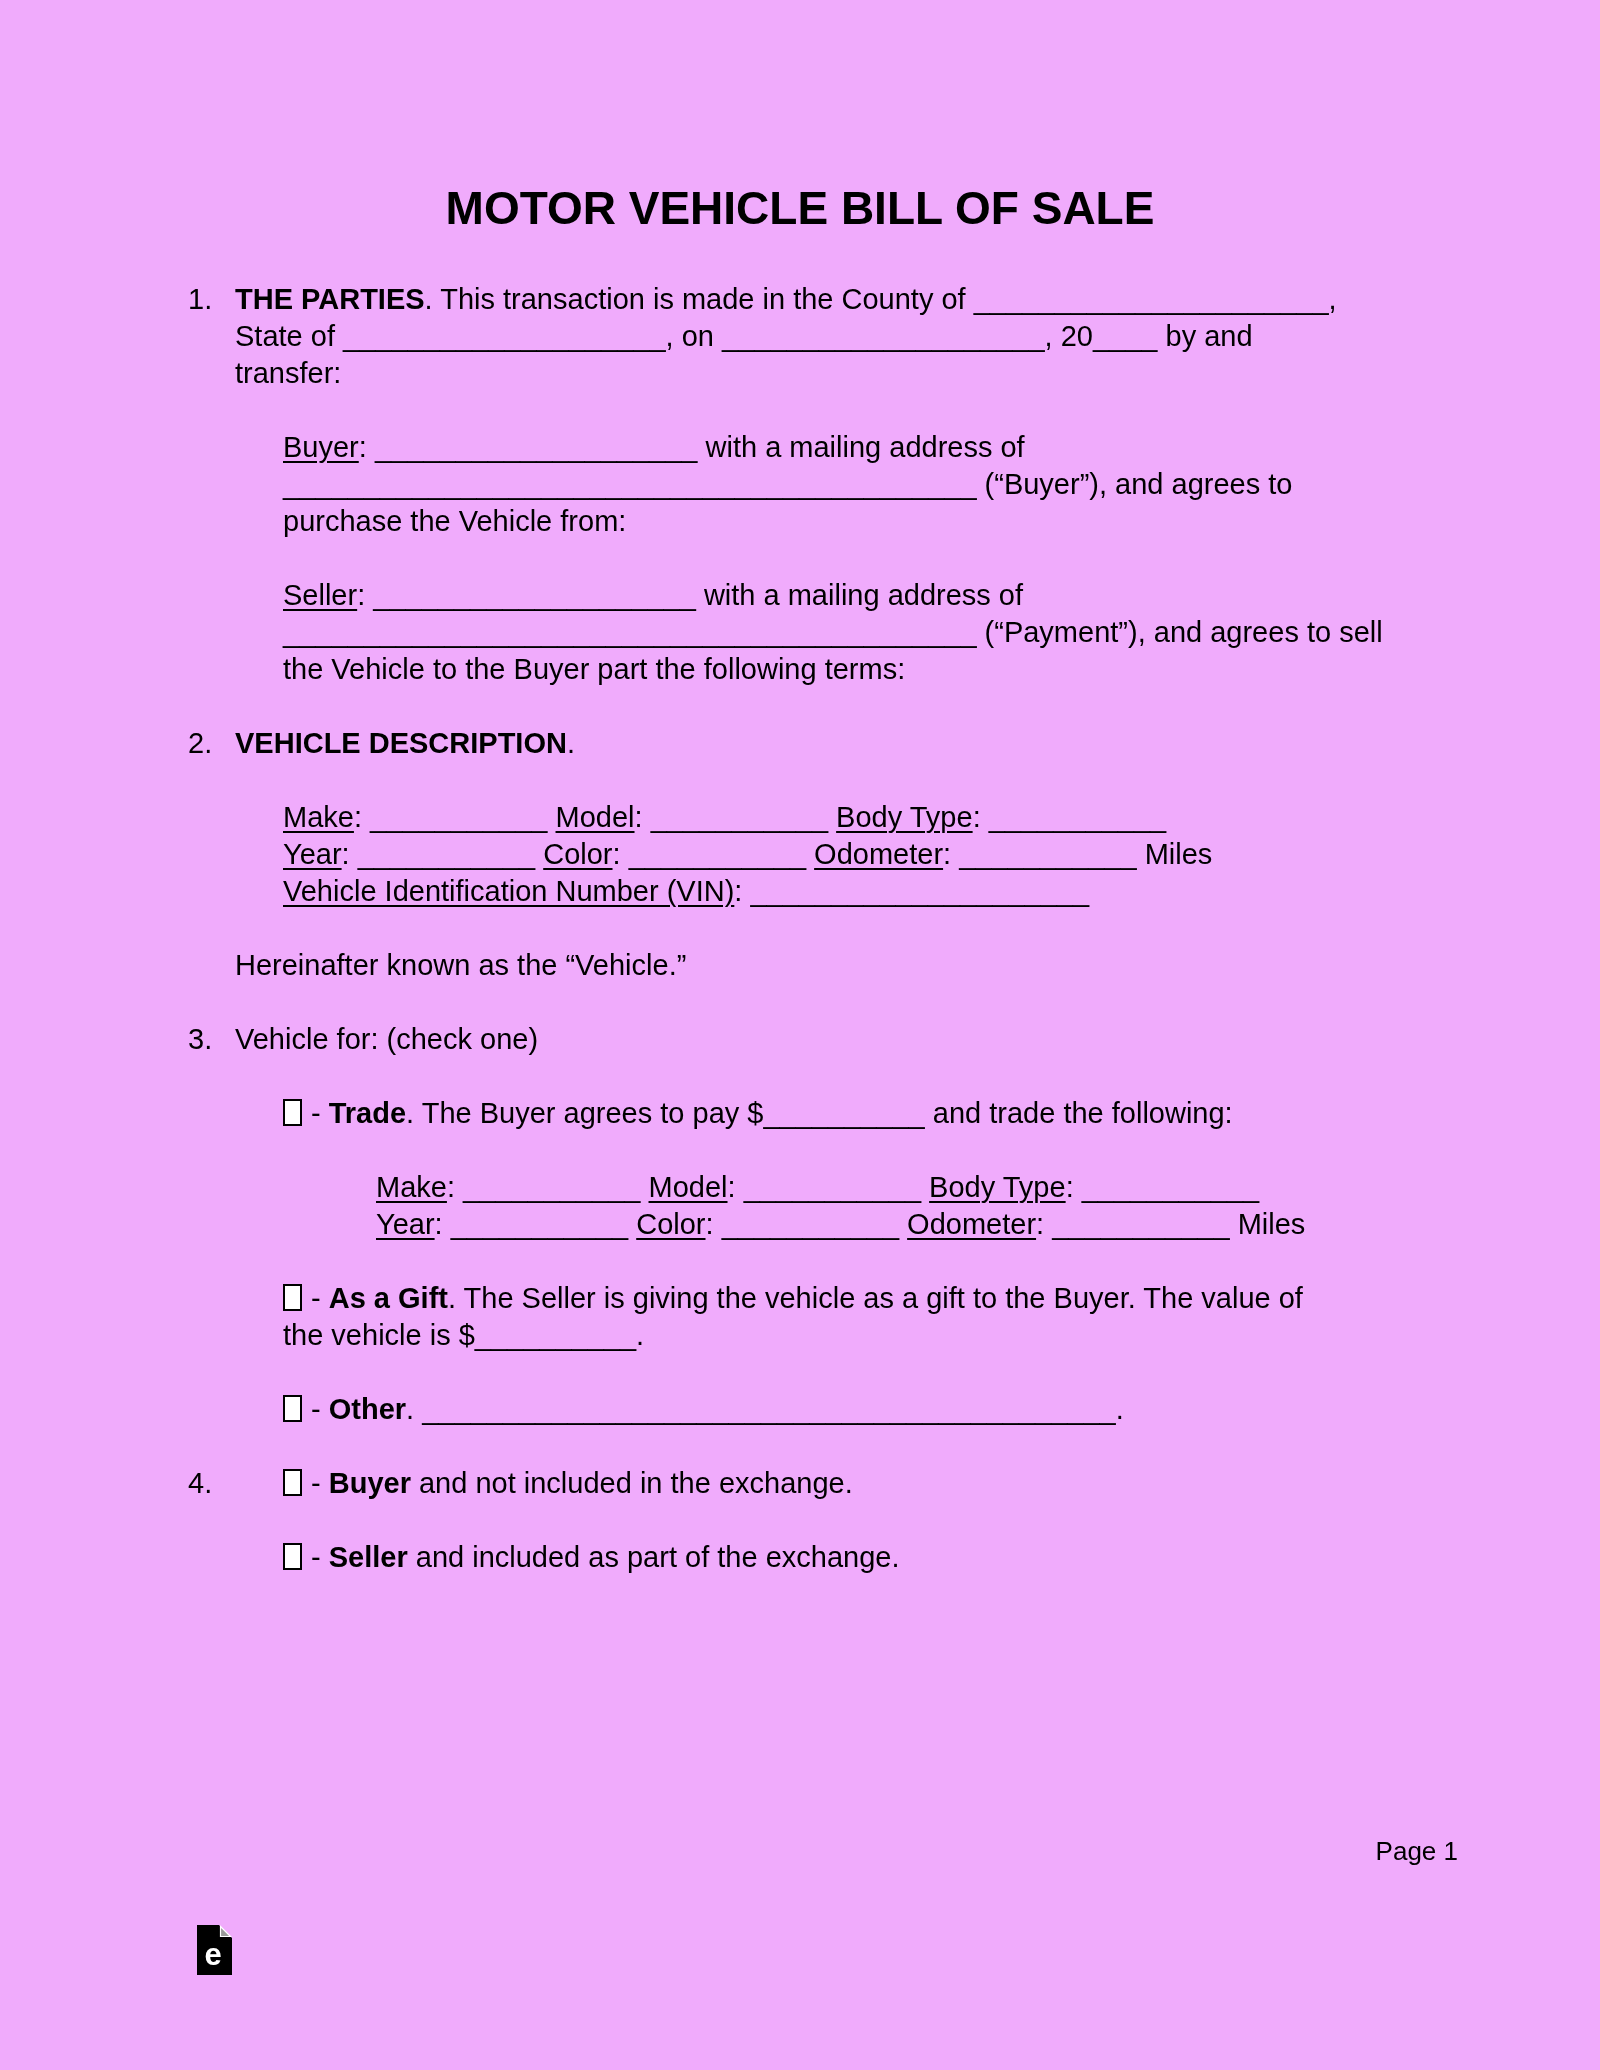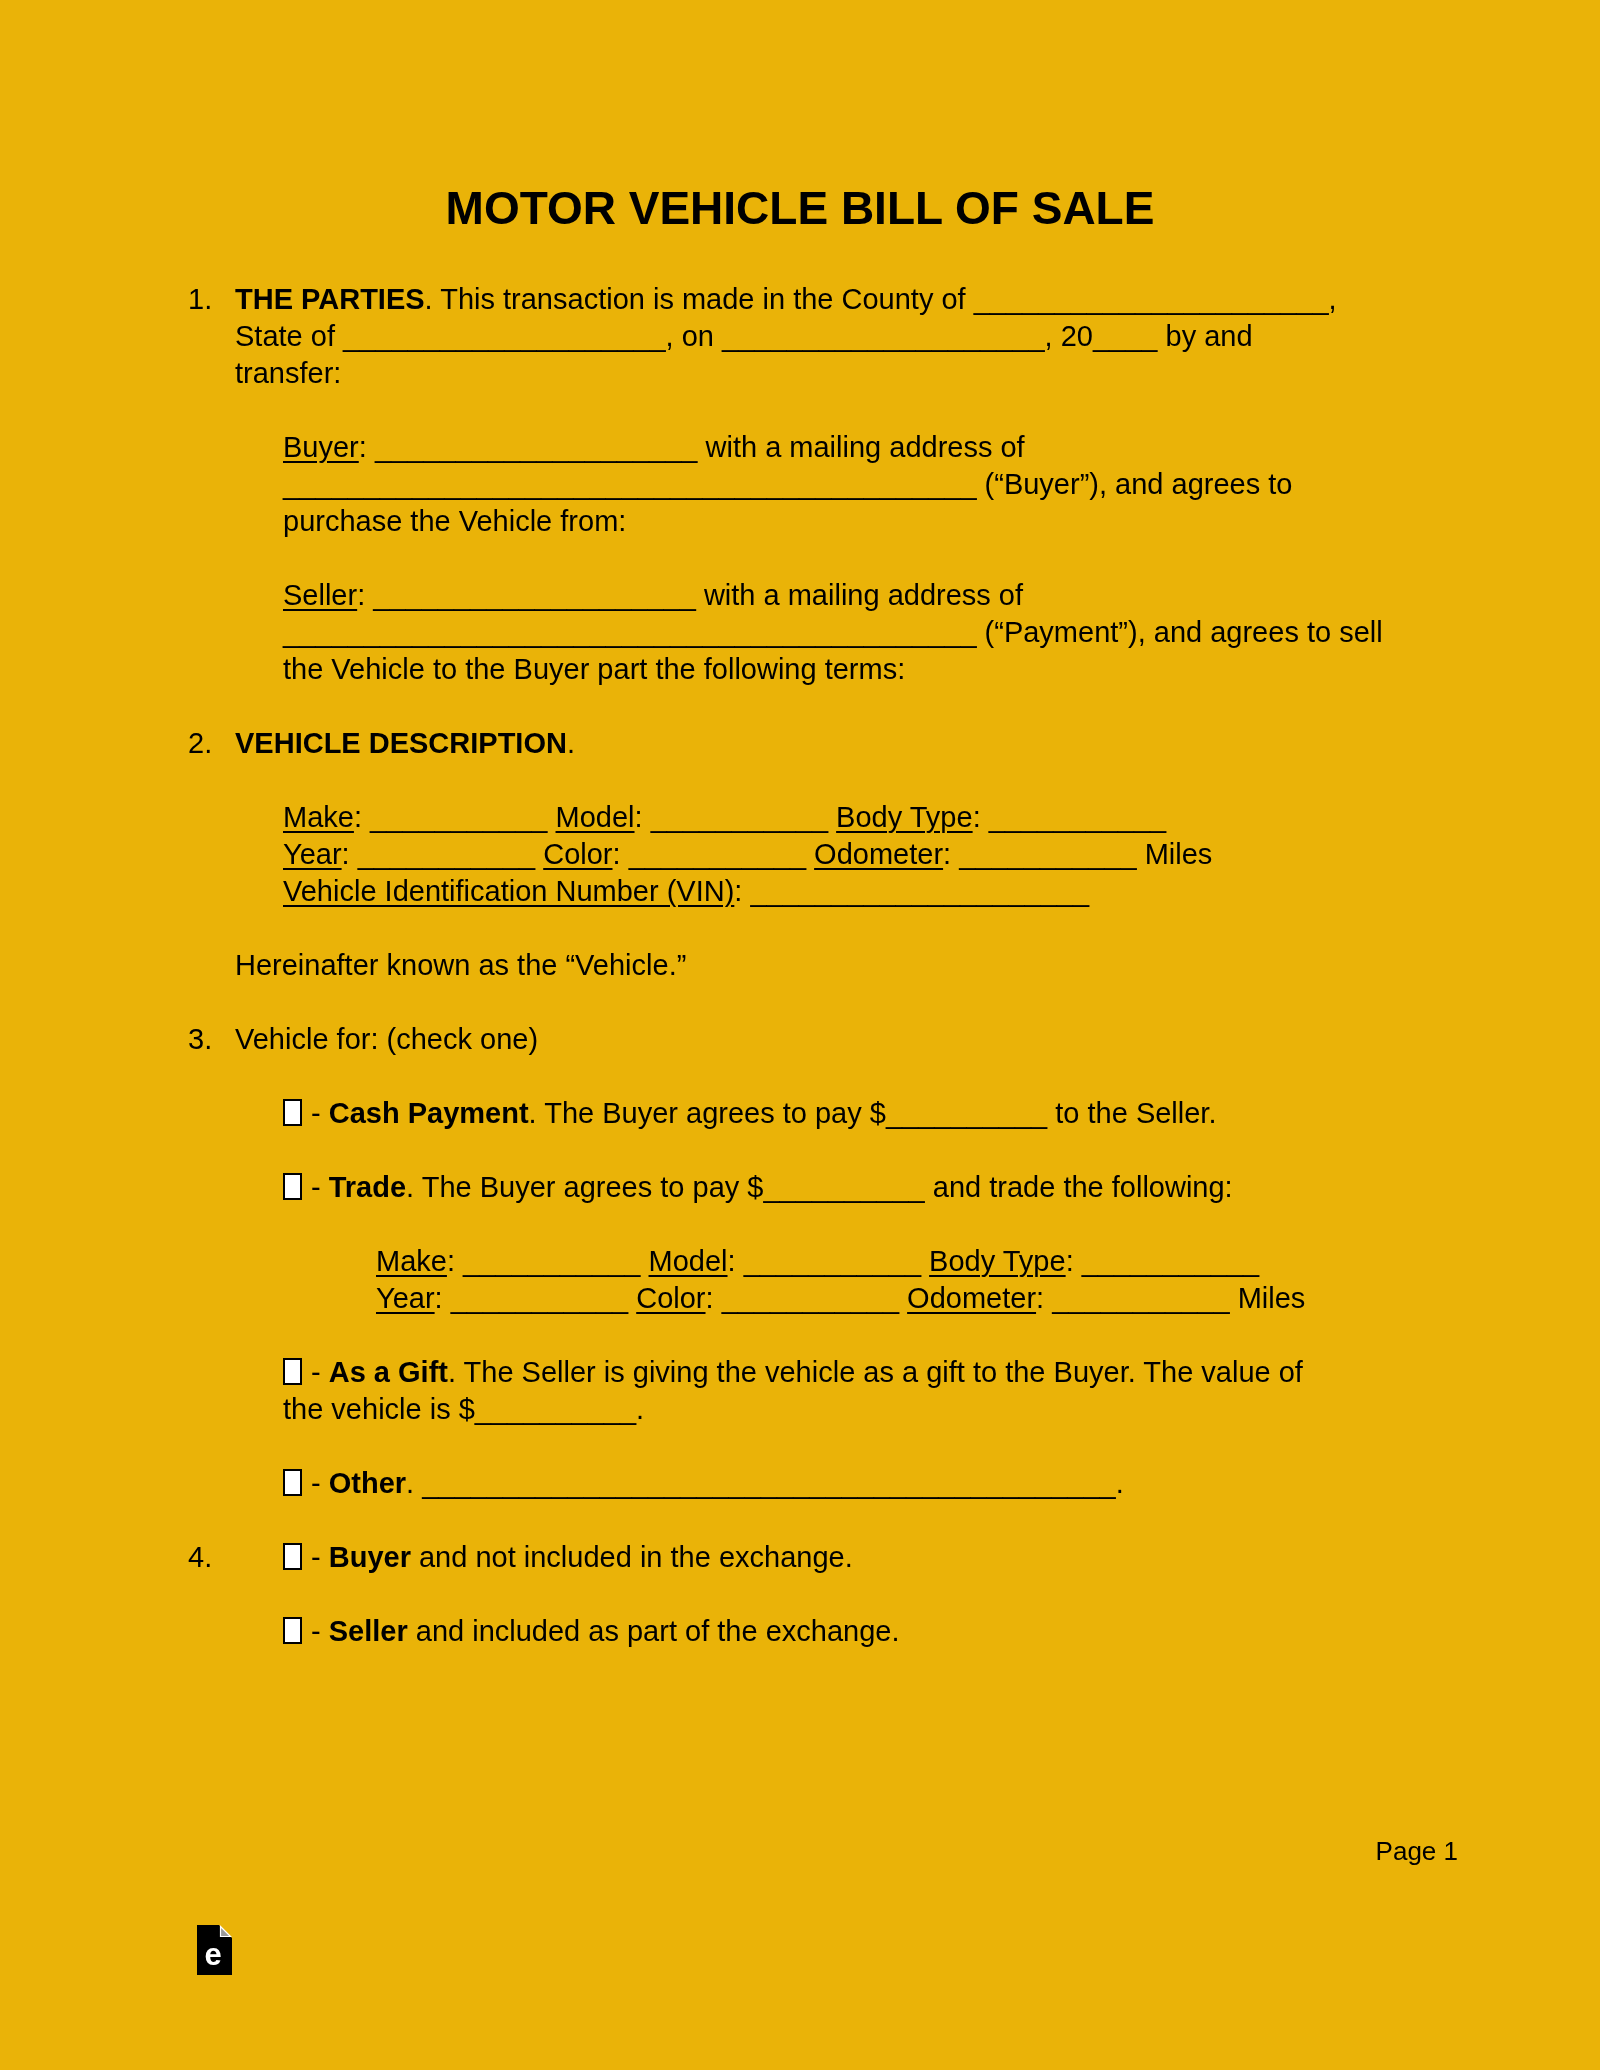--- a/index.html
+++ b/index.html
@@ -1,19 +1,19 @@
 <!DOCTYPE html>
 <html><head>
 <meta charset="utf-8">
 <style>
   html,body{margin:0;padding:0;background:#ffffff;}
   .page{
     position:relative;
     width:1600px;height:2070px;
-    background:#eab308;
+    background:#f0abfc;
     color:#000;
     font-family:"Liberation Sans","DejaVu Sans",sans-serif;
     padding:181px 188px 0 188px;
     box-sizing:border-box;
     overflow:hidden;
   }
   .title{
     margin:0;
     font-size:46px;
     line-height:54px;
@@ -94,23 +94,20 @@
 
   <div class="para hang mt37">
     <div class="ln"><span>Hereinafter known as the “Vehicle.”</span></div>
   </div>
 
   <div class="para hang mt37">
     <span class="num">3.</span>
     <div class="ln"><span>Vehicle for: (check one)</span></div>
   </div>
 
-  <div class="para ind2 mt37">
-    <div class="ln"><span class="cb"></span><span>- </span><span class="b">Cash Payment</span><span>. The Buyer agrees to pay $__________ to the Seller.</span></div>
-  </div>
 
   <div class="para ind2 mt37">
     <div class="ln"><span class="cb"></span><span>- </span><span class="b">Trade</span><span>. The Buyer agrees to pay $__________ and trade the following:</span></div>
   </div>
 
   <div class="para ind3 mt37">
     <div class="ln"><span class="u">Make</span><span>: ___________ </span><span class="u">Model</span><span>: ___________ </span><span class="u">Body Type</span><span>: ___________</span></div>
     <div class="ln"><span class="u">Year</span><span>: ___________ </span><span class="u">Color</span><span>: ___________ </span><span class="u">Odometer</span><span>: ___________ Miles</span></div>
   </div>
 

